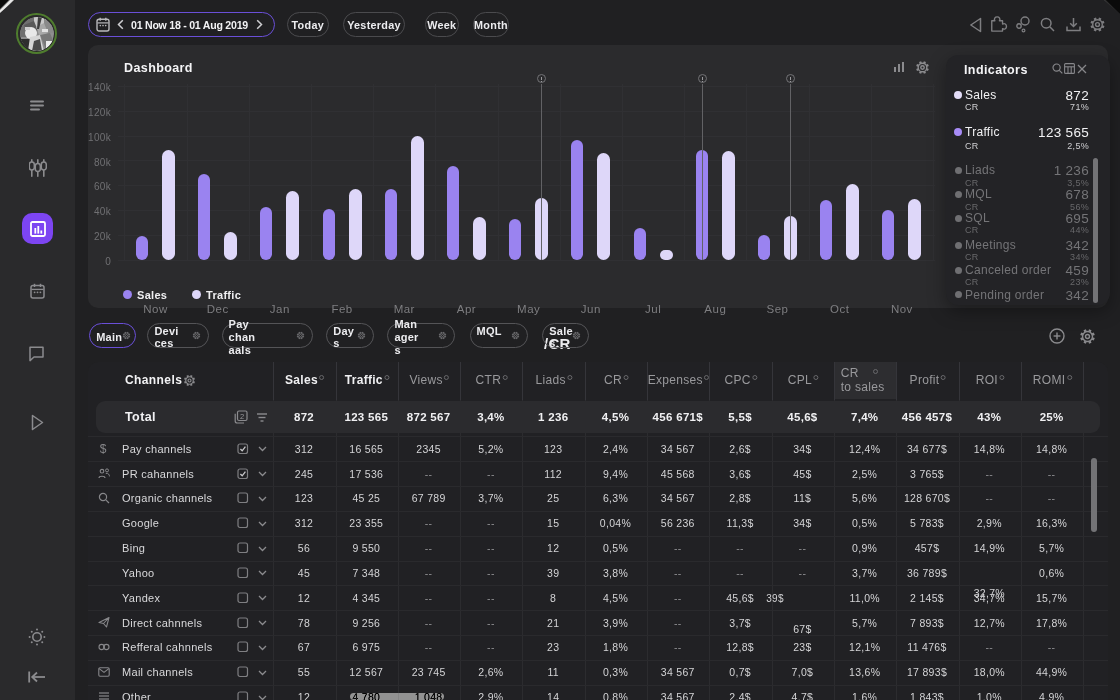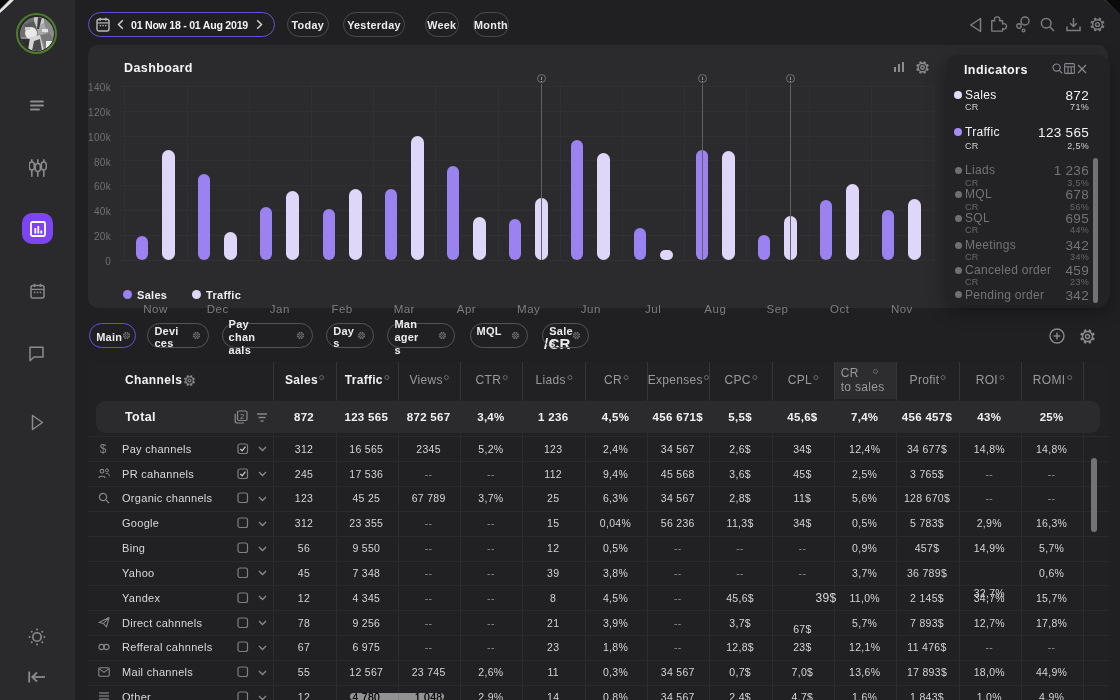--- a/index.html
+++ b/index.html
@@ -664,21 +664,21 @@
     <path d="M1 1 L4.5 4.5 L8 1" stroke="#8b8b8e" stroke-width="1.3" fill="none"></path>
   </svg>
 <div class="abs ctr" style="left:304.0px;top:597.7px;color:#d4d4d6;font-size:10.5px;letter-spacing:0.3px;white-space:nowrap;">12</div>
 <div class="abs ctr" style="left:366.3px;top:597.7px;color:#d4d4d6;font-size:10.5px;letter-spacing:0.3px;white-space:nowrap;">4 345</div>
 <div class="abs ctr" style="left:428.6px;top:597.7px;color:#8f8f92;font-size:10.5px;letter-spacing:0.3px;white-space:nowrap;">--</div>
 <div class="abs ctr" style="left:490.9px;top:597.7px;color:#8f8f92;font-size:10.5px;letter-spacing:0.3px;white-space:nowrap;">--</div>
 <div class="abs ctr" style="left:553.2px;top:597.7px;color:#d4d4d6;font-size:10.5px;letter-spacing:0.3px;white-space:nowrap;">8</div>
 <div class="abs ctr" style="left:615.5px;top:597.7px;color:#d4d4d6;font-size:10.5px;letter-spacing:0.3px;white-space:nowrap;">4,5%</div>
 <div class="abs ctr" style="left:677.8px;top:597.7px;color:#8f8f92;font-size:10.5px;letter-spacing:0.3px;white-space:nowrap;">--</div>
 <div class="abs ctr" style="left:740.1px;top:597.7px;color:#d4d4d6;font-size:10.5px;letter-spacing:0.3px;white-space:nowrap;">45,6$</div>
-<div class="abs ctr" style="left:826px;top:597.7px;color:#d4d4d6;font-size:12px;letter-spacing:0.3px;white-space:nowrap;text-align:right;">39$</div>
+<div class="abs ctr" style="left:775px;top:597.7px;color:#d4d4d6;font-size:10px;letter-spacing:0.3px;white-space:nowrap;text-align:right;">39$</div>
 <div class="abs ctr" style="left:864.7px;top:597.7px;color:#d4d4d6;font-size:10.5px;letter-spacing:0.3px;white-space:nowrap;">11,0%</div>
 <div class="abs ctr" style="left:927.0px;top:597.7px;color:#d4d4d6;font-size:10.5px;letter-spacing:0.3px;white-space:nowrap;">2 145$</div>
 <div class="abs ctr" style="left:989.3px;top:597.7px;color:#d4d4d6;font-size:10.5px;letter-spacing:0.3px;white-space:nowrap;">34,7%</div>
 <div class="abs ctr" style="left:1051.6px;top:597.7px;color:#d4d4d6;font-size:10.5px;letter-spacing:0.3px;white-space:nowrap;">15,7%</div>
 <svg style="position:absolute;left:98px;top:616.1px;" width="12" height="13" viewBox="0 0 12 13" fill="none">
     <path d="M1 6.5 L11 1.5 L8.5 11 L5.5 7.5 Z M5.5 7.5 L11 1.5" stroke="#87878a" stroke-width="1.1" fill="none" stroke-linejoin="round"></path>
   </svg>
 <div class="abs cy" style="left:122px;top:622.6px;color:#d9d9db;font-size:11px;letter-spacing:0.3px;white-space:nowrap;">Direct cahnnels</div>
 <svg style="position:absolute;left:237px;top:616.6px;" width="12" height="12" viewBox="0 0 12 12" fill="none">
     <rect x="1" y="1" width="9.5" height="9.5" rx="2" stroke="#7f7f82" stroke-width="1.2"></rect>

